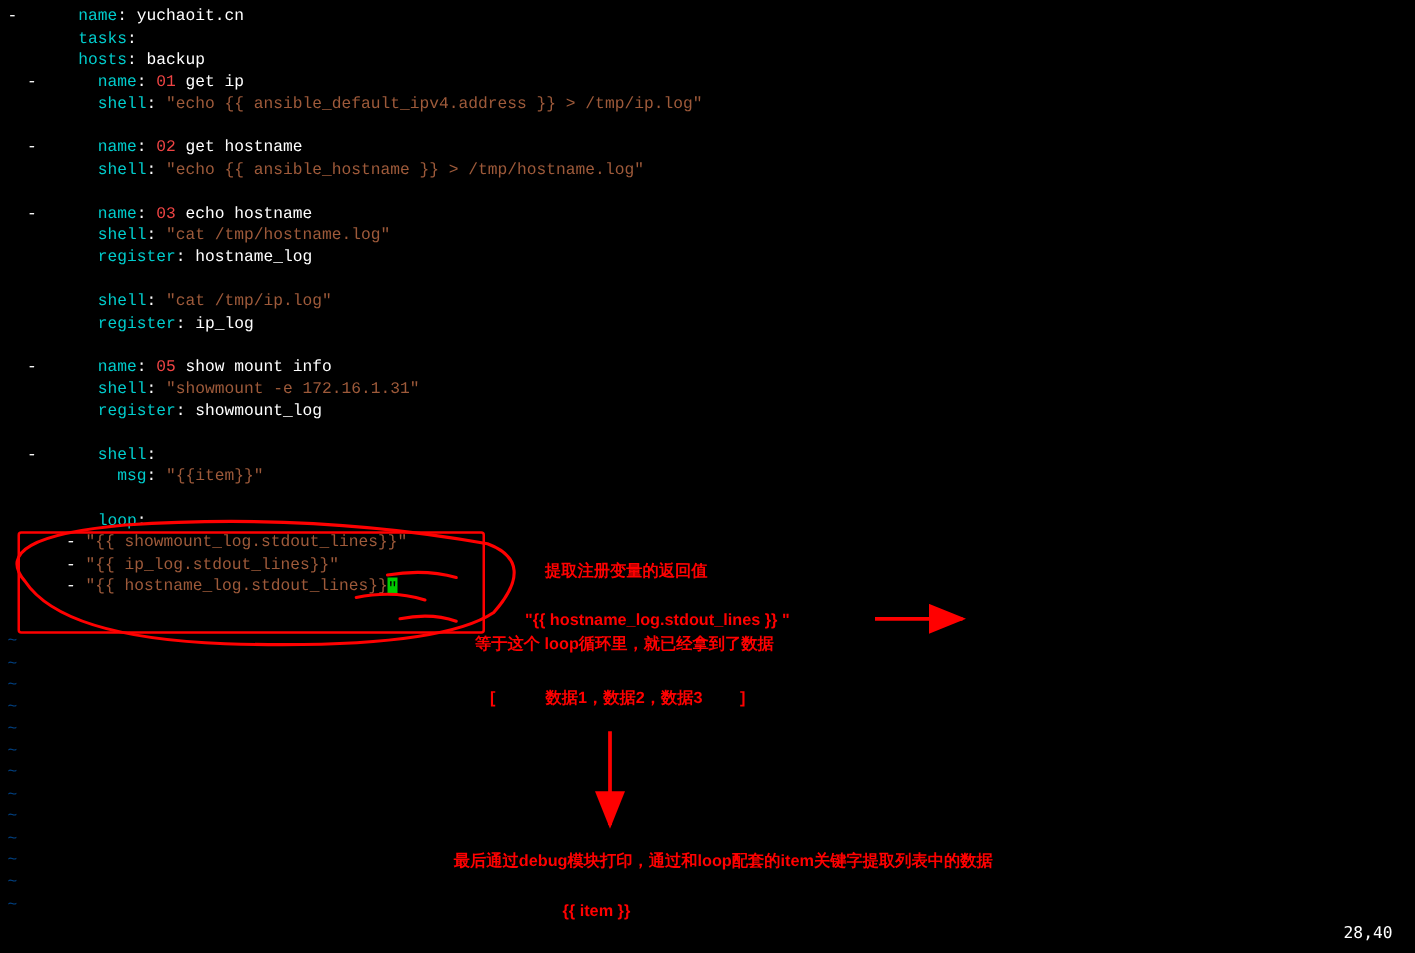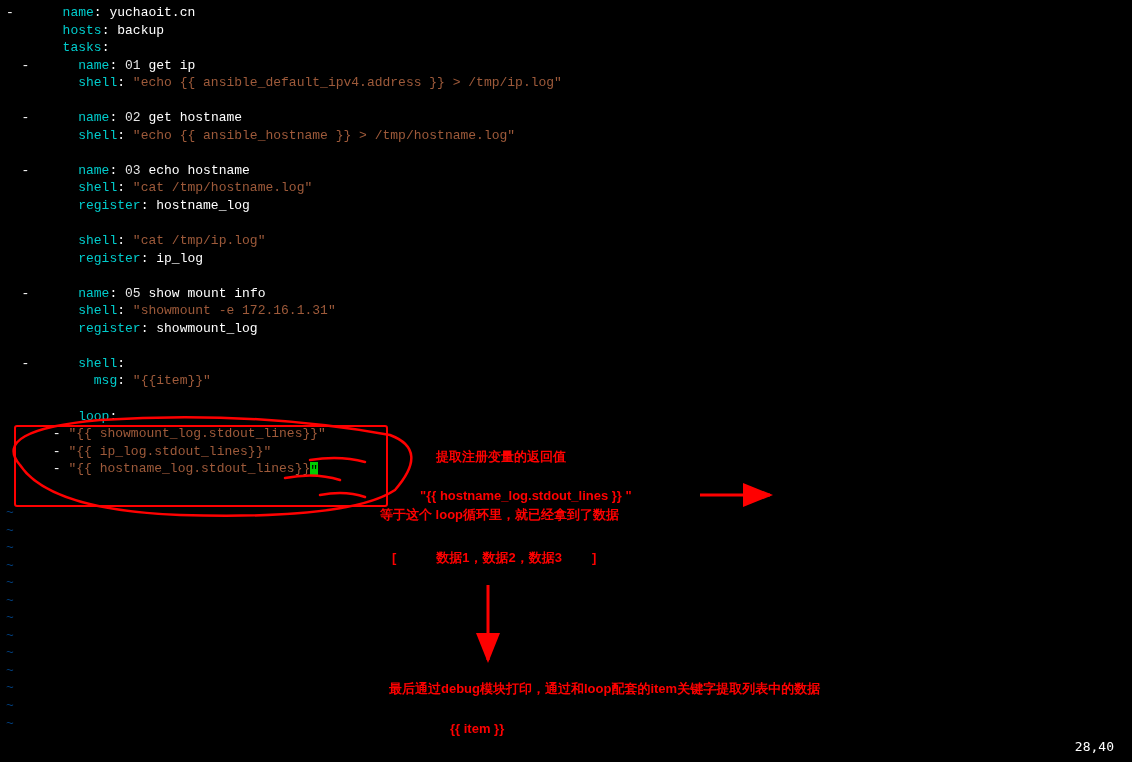--- a/index.html
+++ b/index.html
@@ -17,21 +17,21 @@
       height: 762px;
       overflow: hidden;
       position: relative;
       padding: 4px 6px;
     }
     .line {
       white-space: pre;
     }
     .cyan { color: #00cccc; margin-left: 41px; }
     .white { color: #ffffff; }
-    .red { color: #e5e5e5; margin-top: 15px; }
+    .red { color: #ef4444; margin-top: 15px; }
     .brown { color: #9e5a3a; }
     
     .tilde-lines {
       position: absolute;
       left: 6px;
     }
     .tilde { color: #004080; line-height: 1.35; }
     
     .cursor {
       background: #00cc00;
@@ -70,22 +70,22 @@
       top: 0;
       left: 0;
       pointer-events: none;
     }
   </style>
 </head>
 <body>
 
 <div>
 <div class="line"><span class="white">- </span><span class="cyan">name</span><span class="white">: </span><span class="white">yuchaoit.cn</span></div>
+<div class="line"><span class="white">  </span><span class="cyan">tasks</span><span class="white">:</span></div>
 <div class="line"><span class="white">  </span><span class="cyan">hosts</span><span class="white">: </span><span class="white">backup</span></div>
-<div class="line"><span class="white">  </span><span class="cyan">tasks</span><span class="white">:</span></div>
 <div class="line"><span class="white">  - </span><span class="cyan">name</span><span class="white">: </span><span class="red">01</span><span class="white"> </span><span class="white">get ip</span></div>
 <div class="line"><span class="white">    </span><span class="cyan">shell</span><span class="white">: </span><span class="brown">"echo {{ ansible_default_ipv4.address }} &gt; /tmp/ip.log"</span></div>
 <div class="line"> </div>
 <div class="line"><span class="white">  - </span><span class="cyan">name</span><span class="white">: </span><span class="red">02</span><span class="white"> </span><span class="white">get hostname</span></div>
 <div class="line"><span class="white">    </span><span class="cyan">shell</span><span class="white">: </span><span class="brown">"echo {{ ansible_hostname }} &gt; /tmp/hostname.log"</span></div>
 <div class="line"> </div>
 <div class="line"><span class="white">  - </span><span class="cyan">name</span><span class="white">: </span><span class="red">03</span><span class="white"> </span><span class="white">echo hostname</span></div>
 <div class="line"><span class="white">    </span><span class="cyan">shell</span><span class="white">: </span><span class="brown">"cat /tmp/hostname.log"</span></div>
 <div class="line"><span class="white">    </span><span class="cyan">register</span><span class="white">: </span><span class="white">hostname_log</span></div>
 <div class="line"> </div>
@@ -140,16 +140,16 @@
 
   <line x1="488" y1="585" x2="488" y2="660" stroke="#ff0000" stroke-width="3" marker-end="url(#arrowhead)"></line>
 </svg>
 
 <div class="annotation" style="left: 436px; top: 448px;">提取注册变量的返回值</div>
 <div class="annotation" style="left: 420px; top: 487px;">"{{  hostname_log.stdout_lines }} "</div>
 <div class="annotation" style="left: 380px; top: 506px;">等于这个 loop循环里，就已经拿到了数据</div>
 <div class="annotation" style="left: 380px; top: 549px; padding-left: 12px;">
   <span>[</span><span style="display:inline-block;width:40px;"></span><span>数据1，数据2，数据3</span><span style="display:inline-block;width:30px;"></span><span>]</span>
 </div>
-<div class="annotation" style="left: 389px; top: 680px;">最后通过debug模块打印，通过和loop配套的item关键字提取列表中的数据</div>
+<div class="annotation" style="left: 363px; top: 680px;">最后通过debug模块打印，通过和loop配套的item关键字提取列表中的数据</div>
 <div class="annotation" style="left: 450px; top: 720px;">{{  item  }}</div>
 
 <div class="status-bar">28,40</div>
 
 </body></html>

